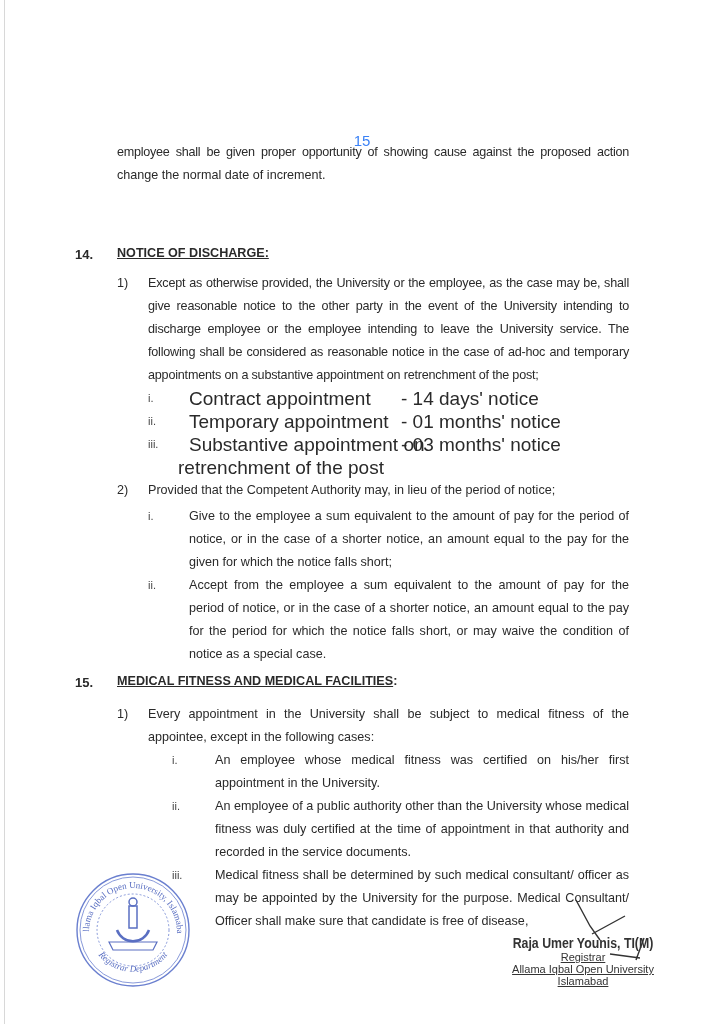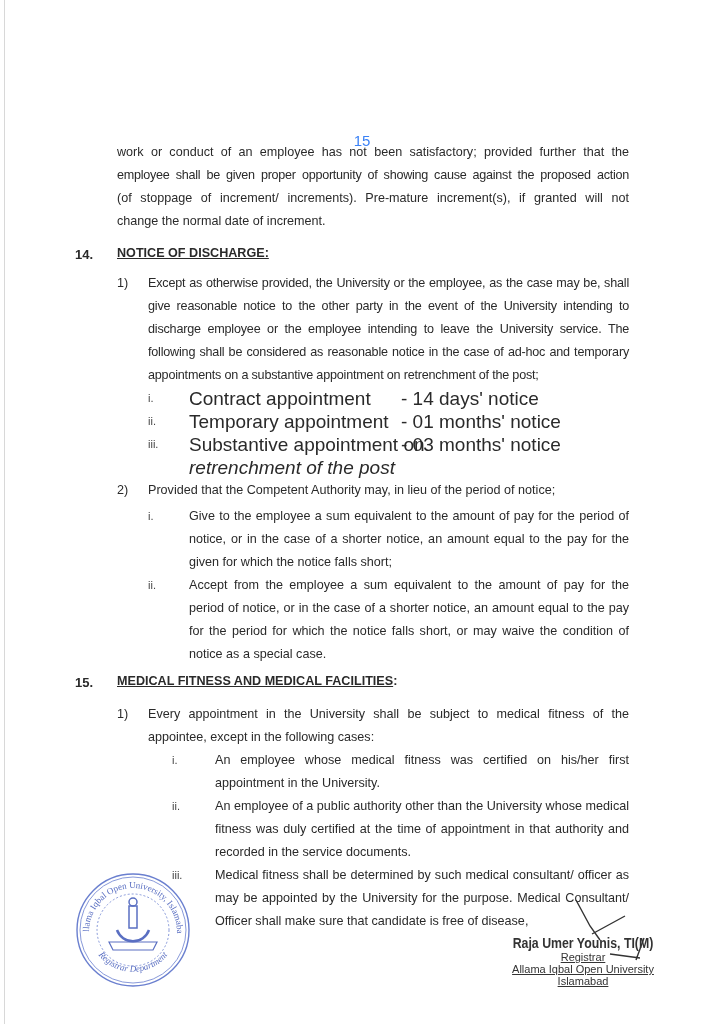--- a/index.html
+++ b/index.html
@@ -22,44 +22,42 @@
   .sig-stroke { position: absolute; left: 570px; top: 896px; width: 90px; height: 70px; }
 </style>
 </head>
 <body>
 
 <div class="edge-line"></div>
 
 <div class="page-number">15</div>
 
 <div class="p" style="left:117px; top:141px; width:512px; text-align:justify;">
-  <div style="text-align:justify; text-align-last:justify;">work or conduct of an employee has not been satisfactory; provided further that the</div>
   <div style="text-align:justify; text-align-last:justify; letter-spacing:-0.25px;">employee shall be given proper opportunity of showing cause against the proposed action</div>
-  <div style="text-align:justify; text-align-last:justify;">(of stoppage of increment/ increments). Pre-mature increment(s), if granted will not</div>
   <div>change the normal date of increment.</div>
 </div>
 
 <div class="sec-num" style="left:75px; top:247px;">14.</div>
 <div class="sec-title" style="left:117px; top:246px;text-align:center;">NOTICE OF DISCHARGE:</div>
 
 <div class="marker" style="left:117px; top:272px;">1)</div>
 <div class="p" style="left:148px; top:272px; width:481px; letter-spacing:-0.2px;">Except as otherwise provided, the University or the employee, as the case may be, shall give reasonable notice to the other party in the event of the University intending to discharge employee or the employee intending to leave the University service. The following shall be considered as reasonable notice in the case of ad-hoc and temporary appointments on a substantive appointment on retrenchment of the post;</div>
 
 <div>
   <div class="rmarker" style="left:148px; top:387px;">i.</div>
   <div class="cell" style="left:189px; top:387px;">Contract appointment</div>
   <div class="cell" style="left:401px; top:387px;">- 14 days' notice</div>
 
   <div class="rmarker" style="left:148px; top:410px;">ii.</div>
   <div class="cell" style="left:189px; top:410px;">Temporary appointment</div>
   <div class="cell" style="left:401px; top:410px;text-align:right;">- 01 months' notice</div>
 
   <div class="rmarker" style="left:148px; top:433px;">iii.</div>
   <div class="cell" style="left:189px; top:433px;">Substantive appointment on</div>
-  <div class="cell" style="left:189px; top:456px;font-style:italic;">retrenchment of the post</div>
+  <div class="cell" style="left:178px; top:456px;">retrenchment of the post</div>
   <div class="cell" style="left:401px; top:433px;">- 03 months' notice</div>
 </div>
 
 <div class="marker" style="left:117px; top:479px;">2)</div>
 <div class="p" style="left:148px; top:479px; width:481px;">Provided that the Competent Authority may, in lieu of the period of notice;</div>
 
 <div class="rmarker" style="left:148px; top:505px;">i.</div>
 <div class="p" style="left:189px; top:505px; width:440px;">Give to the employee a sum equivalent to the amount of pay for the period of notice, or in the case of a shorter notice, an amount equal to the pay for the given for which the notice falls short;</div>
 
 <div class="rmarker" style="left:148px; top:574px;">ii.</div>

